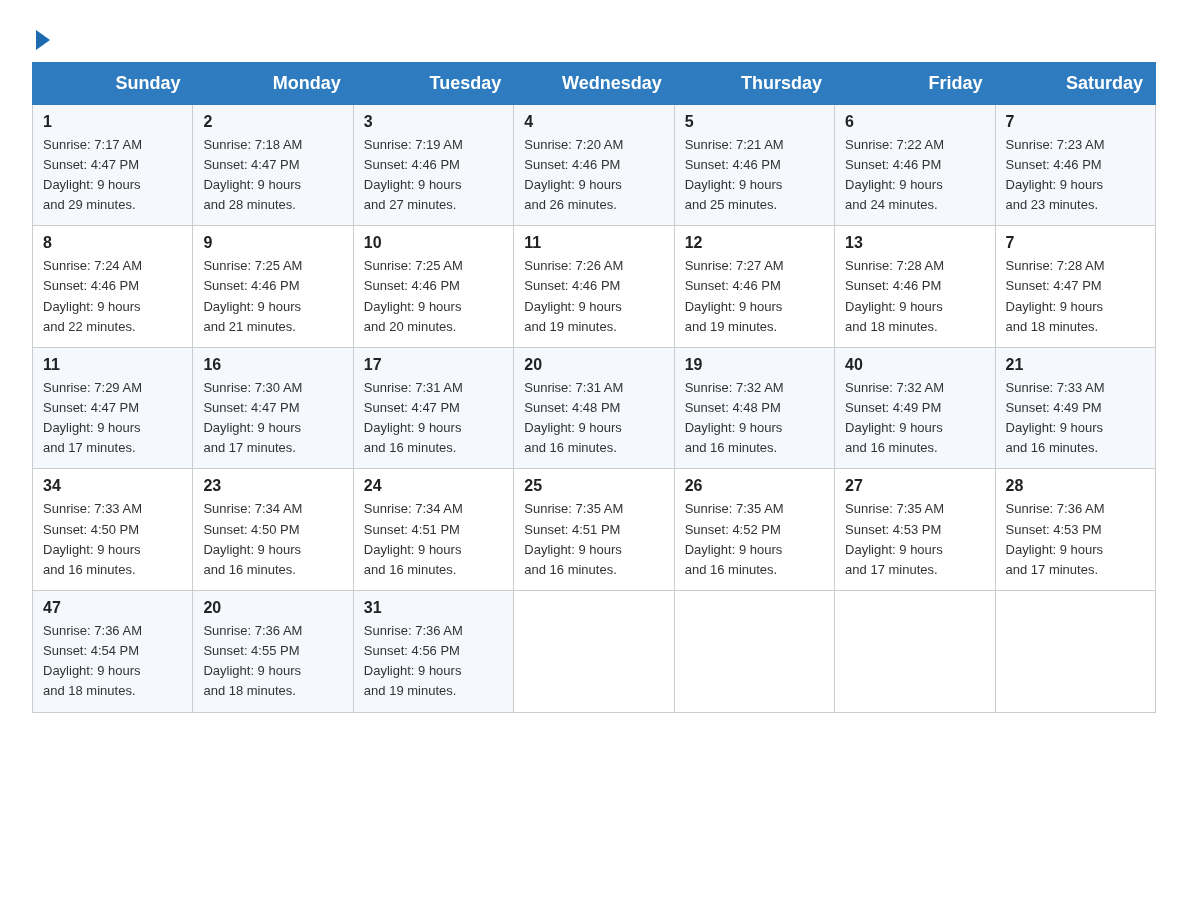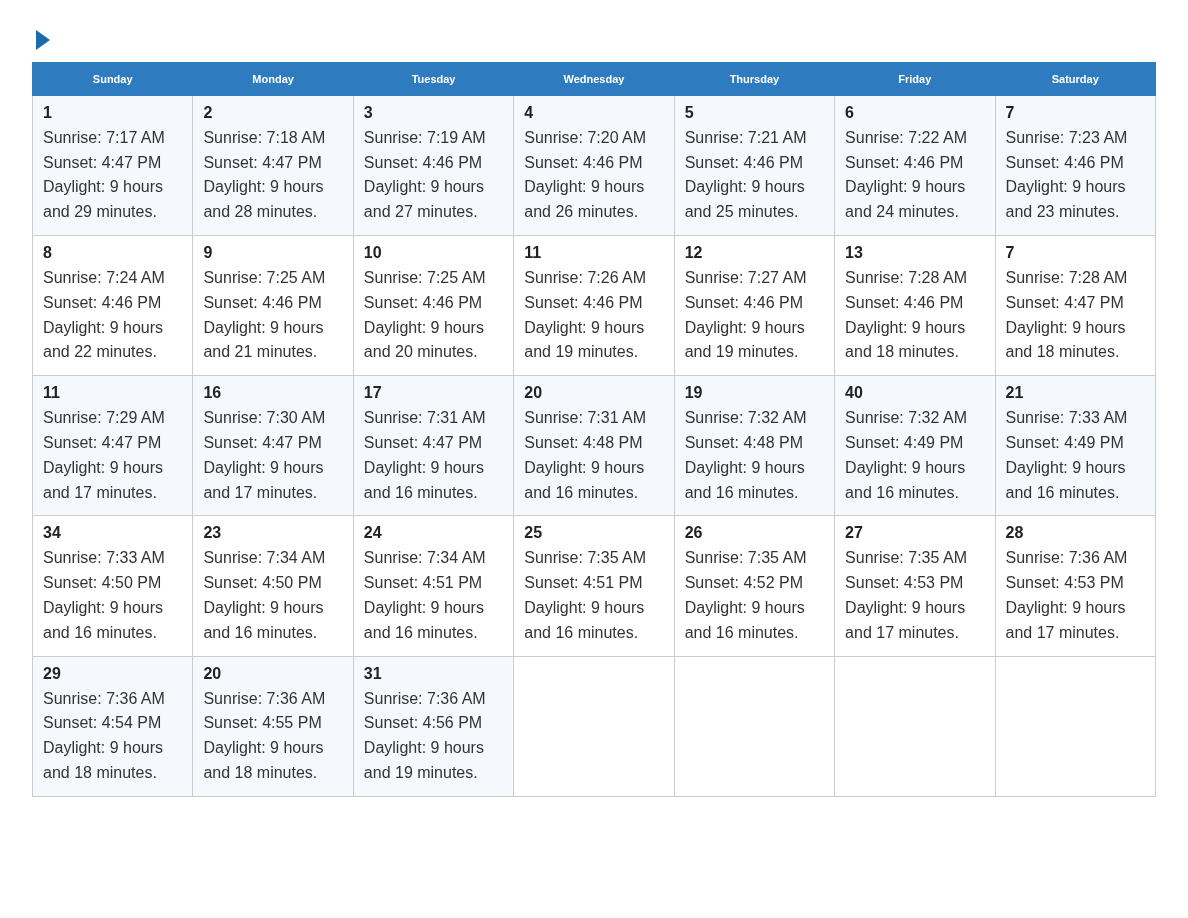--- a/index.html
+++ b/index.html
@@ -60,24 +60,24 @@
       margin-top: 4px;
     }
     table {
       width: 100%;
       border-collapse: collapse;
       margin-top: 10px;
     }
     thead tr th {
       background-color: #2e7bbf;
       color: #fff;
-      font-size: 11px;
+      font-size: 18px;
       font-weight: bold;
       padding: 10px 12px;
-      text-align: center;
+      text-align: right;
       border: 1px solid #2e7bbf;
     }
     tbody tr td {
       vertical-align: top;
       padding: 8px 10px 10px 10px;
       border: 1px solid #ccc;
       font-size: 13.5px;
       color: #222;
       width: 14.28%;
       min-height: 90px;
@@ -88,21 +88,21 @@
     tbody tr:nth-child(even) td {
       background-color: #ffffff;
     }
     .day-num {
       font-size: 16px;
       font-weight: bold;
       display: block;
       margin-bottom: 4px;
     }
     .day-info {
-      font-size: 16px;
+      font-size: 13px;
       color: #333;
       line-height: 1.55;
     }
     tbody tr td.empty {
       background-color: #fff;
     }
   </style>
 </head>
 <body>
 
@@ -247,21 +247,21 @@
           <span class="day-num">27</span>
           <div class="day-info">Sunrise: 7:35 AM<br>Sunset: 4:53 PM<br>Daylight: 9 hours<br>and 17 minutes.</div>
         </td>
         <td>
           <span class="day-num">28</span>
           <div class="day-info">Sunrise: 7:36 AM<br>Sunset: 4:53 PM<br>Daylight: 9 hours<br>and 17 minutes.</div>
         </td>
       </tr>
       <tr>
         <td>
-          <span class="day-num">29</span>
+          <span class="day-num">47</span>
           <div class="day-info">Sunrise: 7:36 AM<br>Sunset: 4:54 PM<br>Daylight: 9 hours<br>and 18 minutes.</div>
         </td>
         <td>
           <span class="day-num">20</span>
           <div class="day-info">Sunrise: 7:36 AM<br>Sunset: 4:55 PM<br>Daylight: 9 hours<br>and 18 minutes.</div>
         </td>
         <td>
           <span class="day-num">31</span>
           <div class="day-info">Sunrise: 7:36 AM<br>Sunset: 4:56 PM<br>Daylight: 9 hours<br>and 19 minutes.</div>
         </td>

